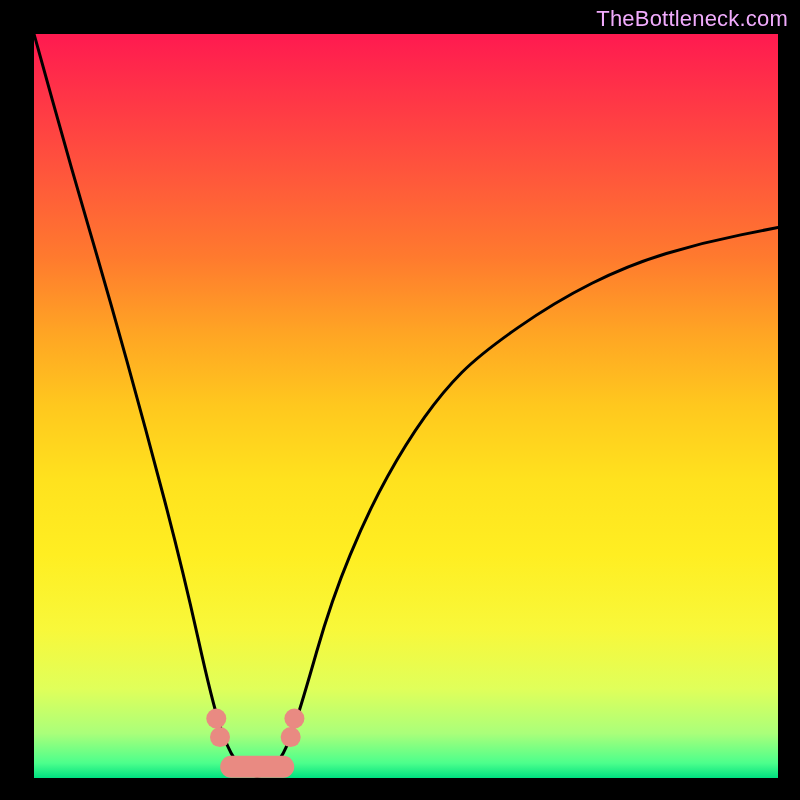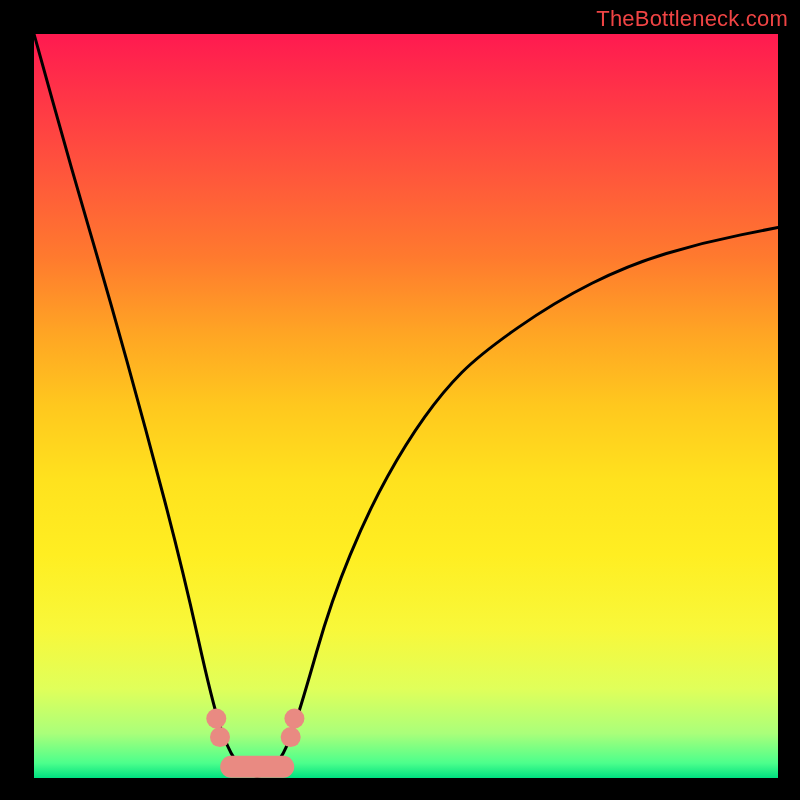--- a/index.html
+++ b/index.html
@@ -40,21 +40,21 @@
       #aaff7a 94%,
       #4cff8c 98%,
       #00e080 100%
     );
     overflow: hidden;
   }
   .watermark {
     position: absolute;
     top: 6px;
     right: 12px;
-    color: #ef4444;
+    color: #f0abfc;
     font-size: 22px;
     font-weight: 500;
     letter-spacing: 0.2px;
     user-select: none;
   }
   svg.curve {
     position: absolute;
     left: 0;
     top: 0;
     width: 744px;

